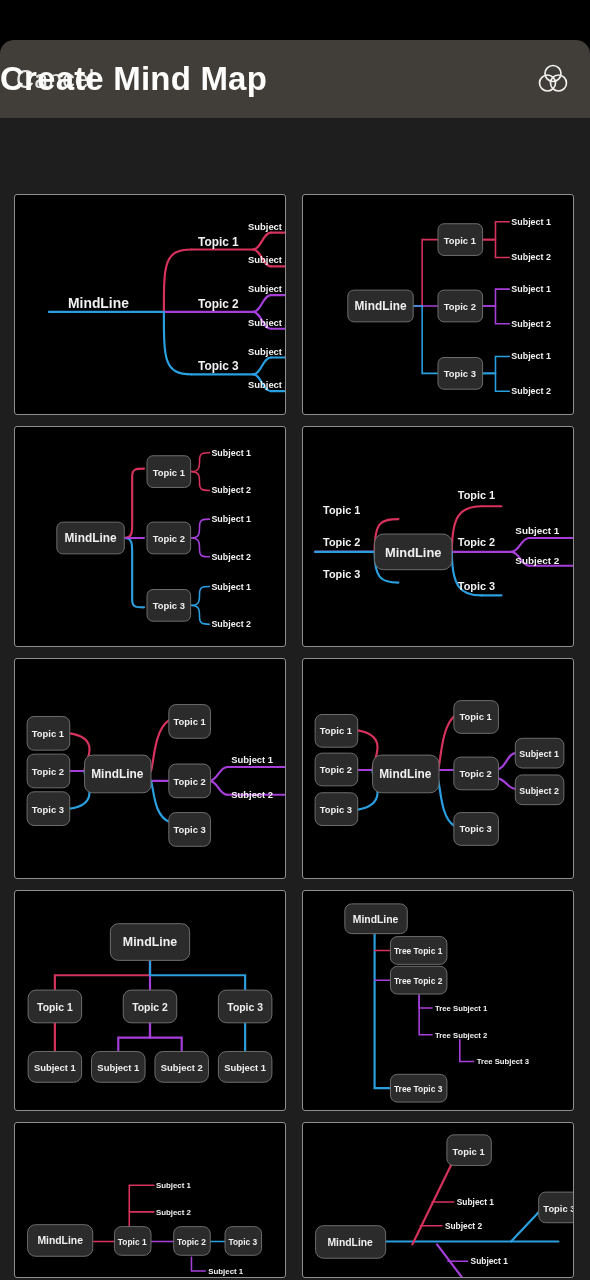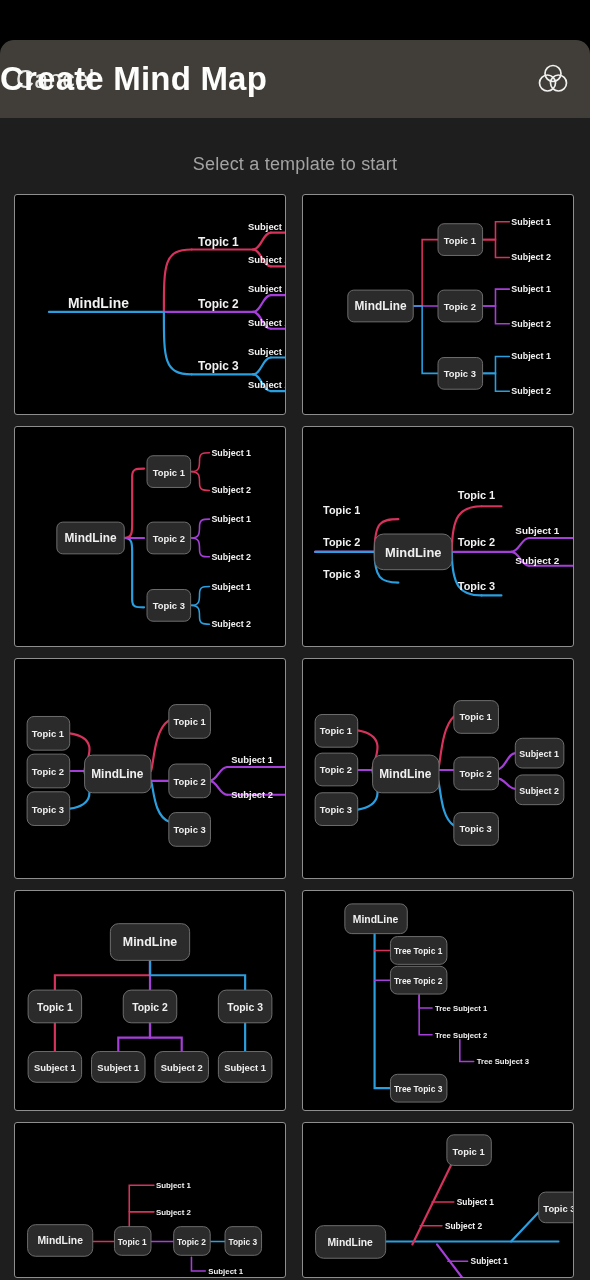--- a/index.html
+++ b/index.html
@@ -91,21 +91,20 @@
       <div class="nav-title">Create Mind Map</div>
       <div class="nav-theme-icon">
         <svg viewBox="0 0 34 34" width="34" height="34" aria-hidden="true">
           <circle cx="17" cy="11.5" r="8" fill="none" stroke="#f0f0ee" stroke-width="1.7"></circle>
           <circle cx="11.5" cy="21" r="8" fill="none" stroke="#f0f0ee" stroke-width="1.7"></circle>
           <circle cx="22.5" cy="21" r="8" fill="none" stroke="#f0f0ee" stroke-width="1.7"></circle>
         </svg>
       </div>
     </div>
 
-    <div class="subtitle">Select a template to start</div>
 
     <div class="grid">
 
       <div class="tpl-card">
         <svg viewBox="0 0 272 221">
 
           <path class="lnk c-blue" d="M34 118 H150"></path>
 
           <path class="lnk c-red" d="M150 118 C150 70 150 55 178 55"></path>
           <path class="lnk c-red" d="M178 55 H240"></path>

